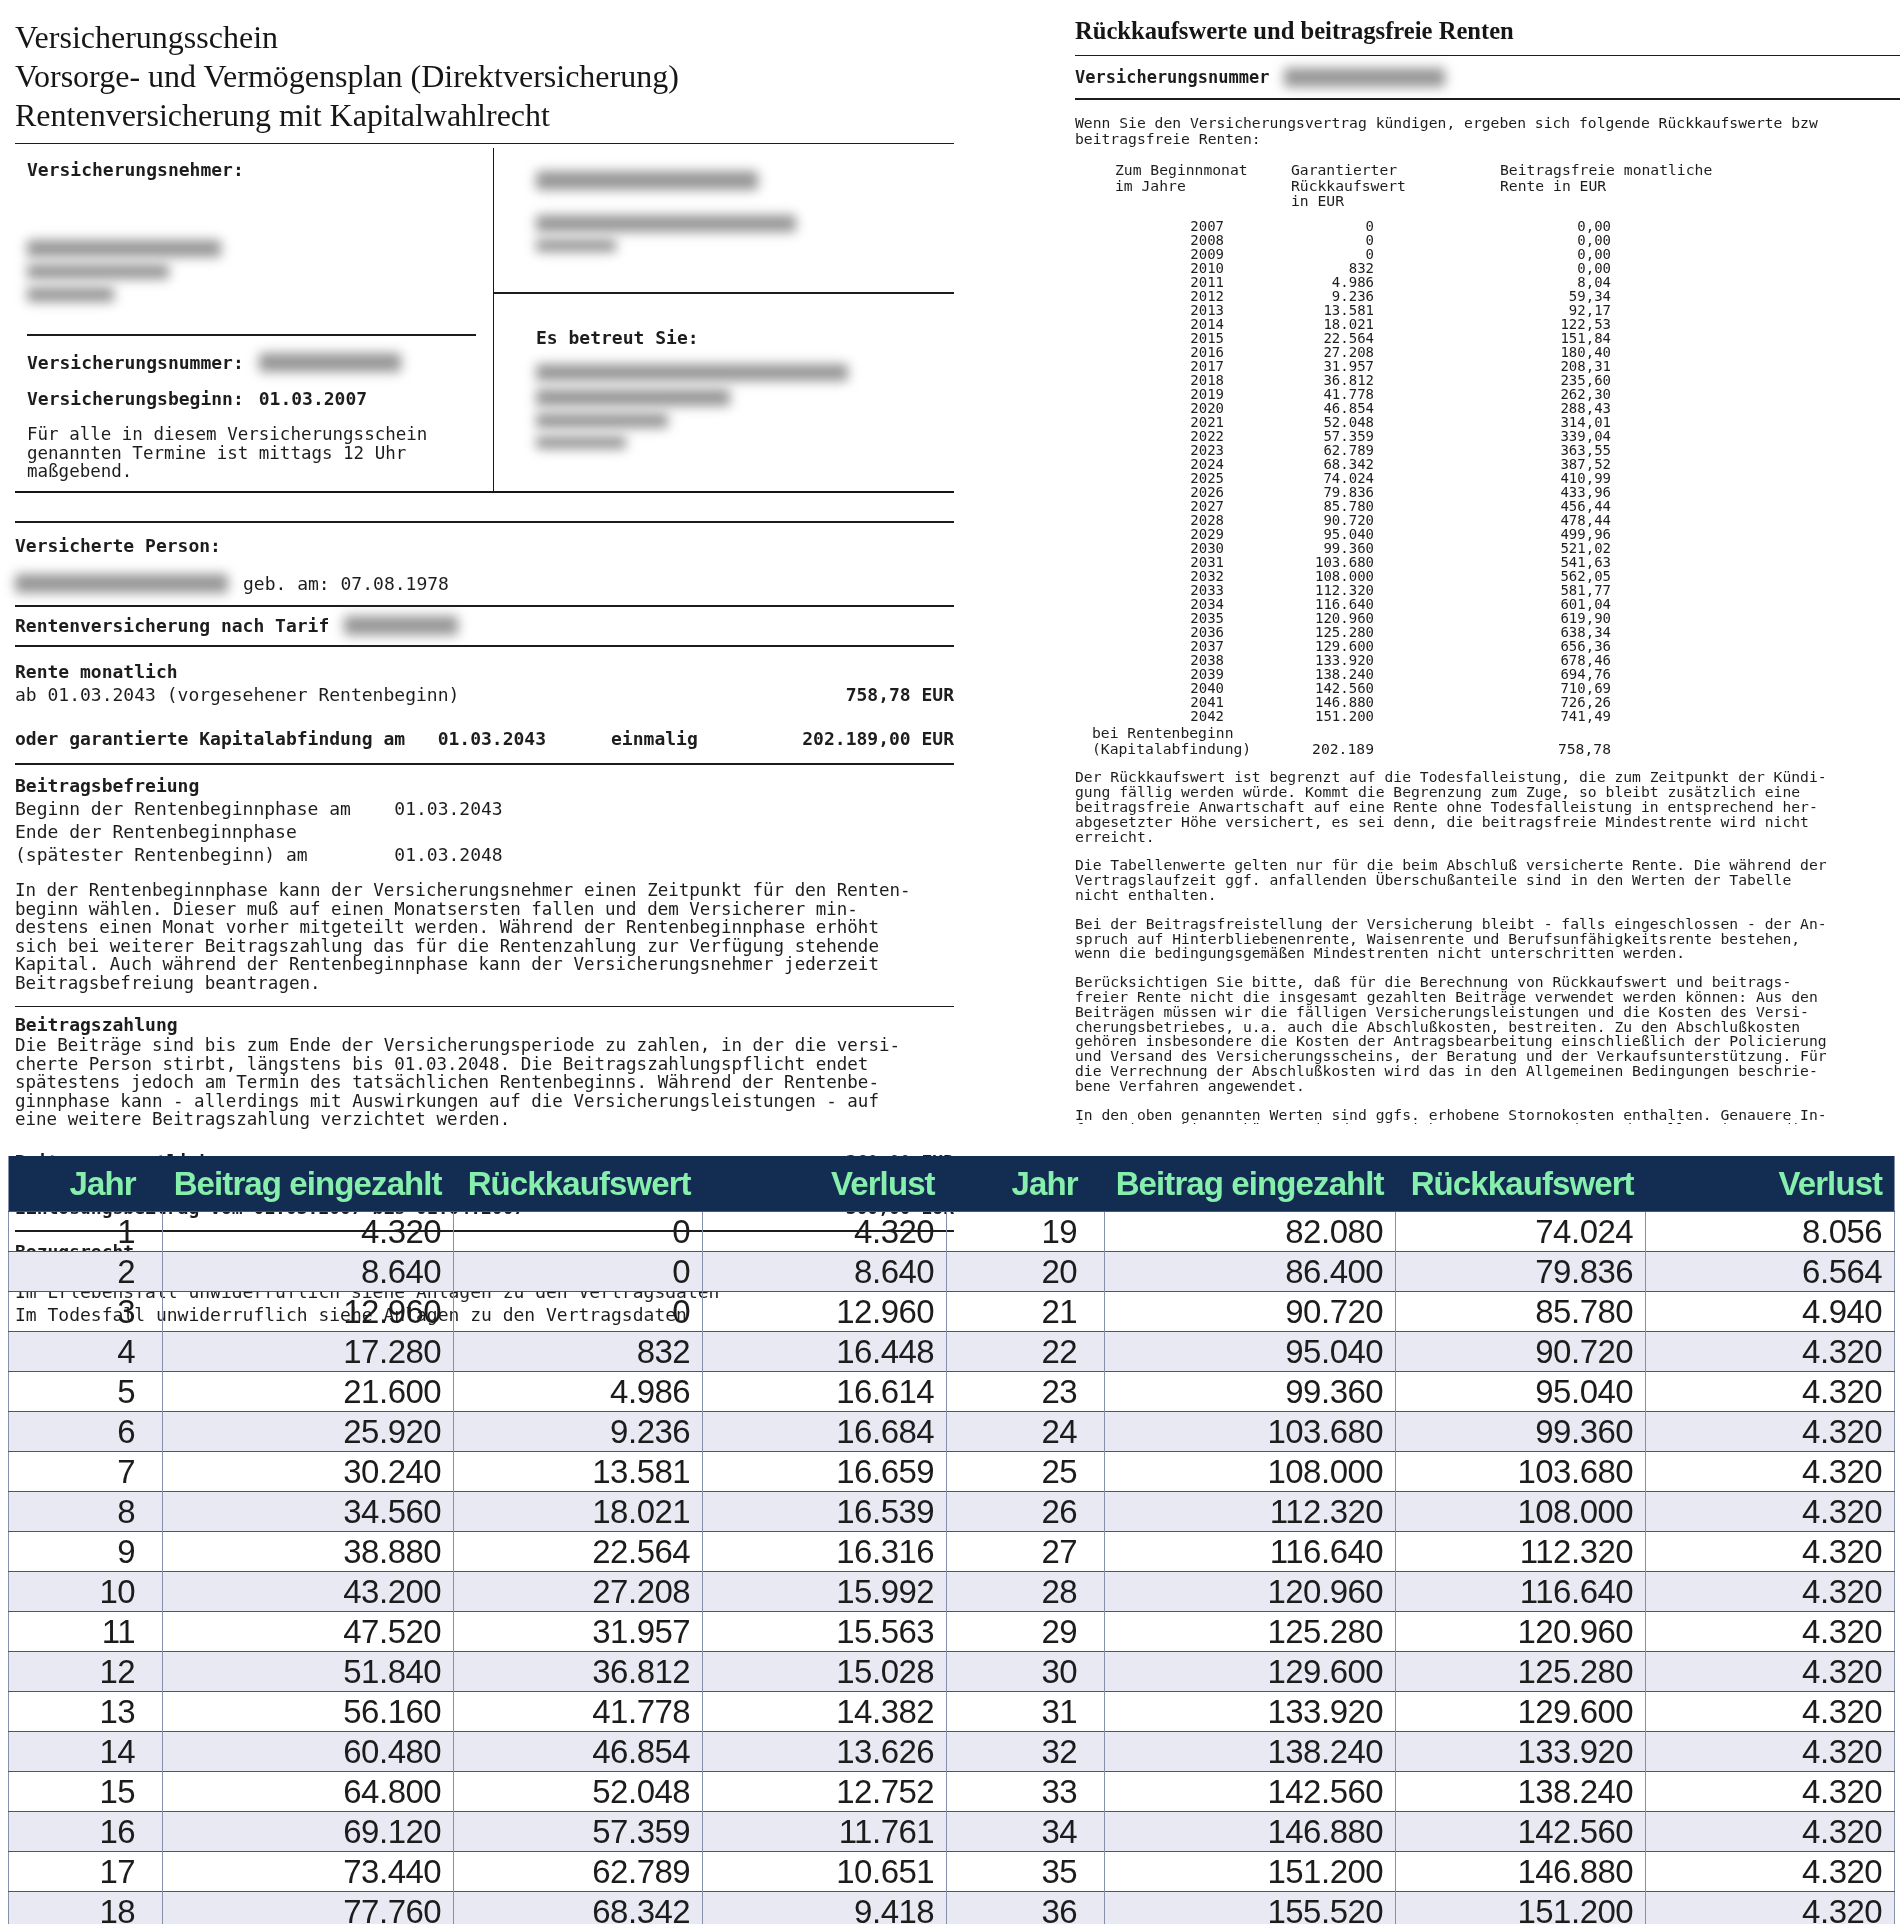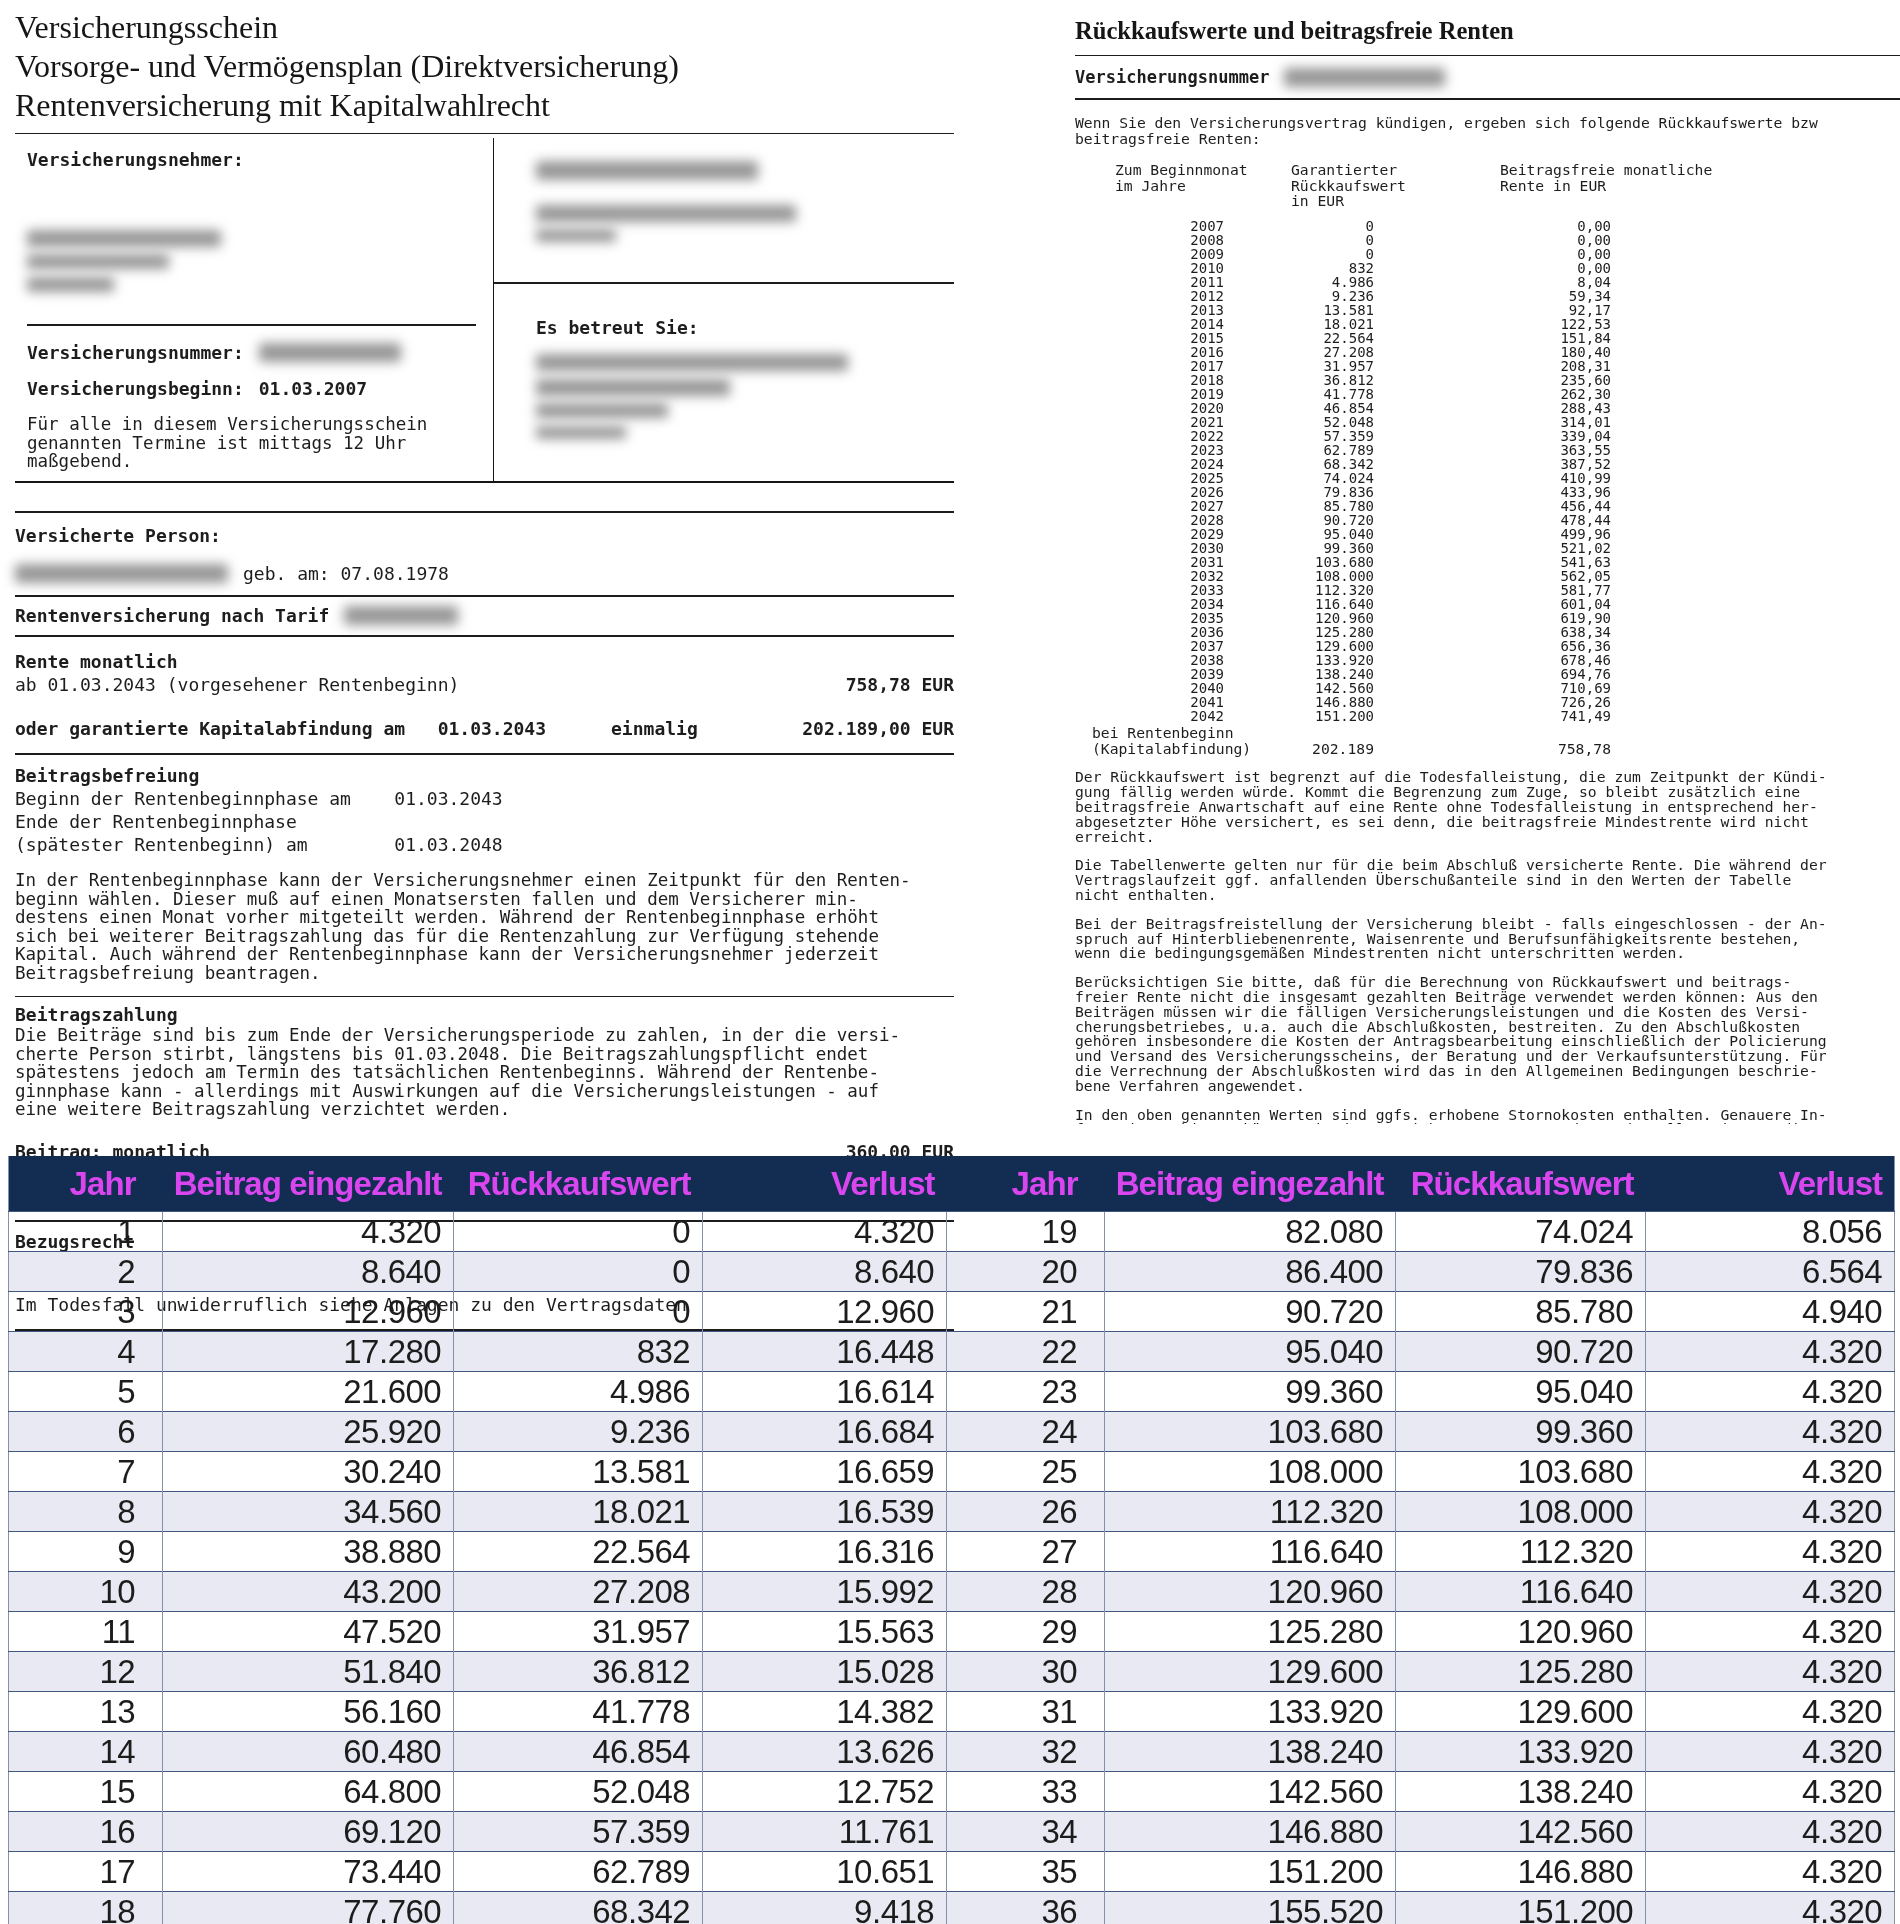--- a/index.html
+++ b/index.html
@@ -1,21 +1,21 @@
 <!DOCTYPE html>
 <html style="--header-bg: #132c52; --row-alt: #e9e9f3;font-size:15px"><head>
 <meta charset="utf-8">
 <style>
   html,body{margin:0;padding:0;background:#fff;}
   body{width:1900px;height:1925px;overflow:hidden;position:relative;
        font-family:"DejaVu Sans Mono",monospace;color:#1d1d1d;}
   .pre{white-space:pre;margin:0;font-family:inherit;}
 
   
-  .page-left{position:absolute;left:15px;top:8px;width:939px;}
+  .page-left{position:absolute;left:15px;top:18px;width:939px;}
   .page-right{position:absolute;left:1075px;top:17px;width:825px;height:1107px;overflow:hidden;}
 
   .doc-title{font-family:"Liberation Serif",serif;font-size:32px;line-height:39px;color:#161616;}
   .sr-title{font-family:"Liberation Serif",serif;font-weight:bold;font-size:24.6px;color:#161616;}
 
   .rule{background:#1c1c1c;height:1.9px;}
 
   .m  {font-size:18px;line-height:23px;}
   .mb {font-size:18px;line-height:23px;font-weight:bold;}
   .para{font-size:17.5px;line-height:18.5px;}
@@ -40,21 +40,21 @@
   .sr-final{display:grid;grid-template-columns:149px 150px 237px;margin-top:1.9px;font-size:14.7px;line-height:15.6px;}
   .sr-final .pre{padding-left:17px;}
   .sr-final span{text-align:right;align-self:end;}
   .sr-para{margin-top:14px;font-size:14.7px;line-height:14.8px;}
 
   
   .loss-wrap{position:absolute;left:7.6px;top:1156px;width:1885px;}
   table.loss{width:100%;border-collapse:collapse;table-layout:fixed;
              font-family:"Liberation Sans",sans-serif;
              border-left:0.9px solid #8590ab;border-right:0.9px solid #8590ab;}
-  table.loss th{background:var(--header-bg,#132c52);color:#d946ef;font-size:33px;font-weight:bold;
+  table.loss th{background:var(--header-bg,#132c52);color:#86efac;font-size:33px;font-weight:bold;
                 height:55px;text-align:right;padding:0 11.4px 0 0;letter-spacing:-0.9px;white-space:nowrap;}
   table.loss th.jahr{padding-right:26.5px;}
   table.loss td{font-size:33px;color:#1c1c1c;height:39px;text-align:right;
                 padding:0 11.4px 0 0;letter-spacing:-0.5px;white-space:nowrap;
                 border-left:0.9px solid #8590ab;border-top:1.9px solid #41577e;}
   table.loss td:first-child{border-left:none;}
   table.loss tbody tr:first-child td{border-top:0.9px solid #41577e;}
   table.loss tbody tr:nth-child(even){background:var(--row-alt,#e9e9f3);}
   table.loss td.jahr{padding-right:26.5px;}
 </style>

